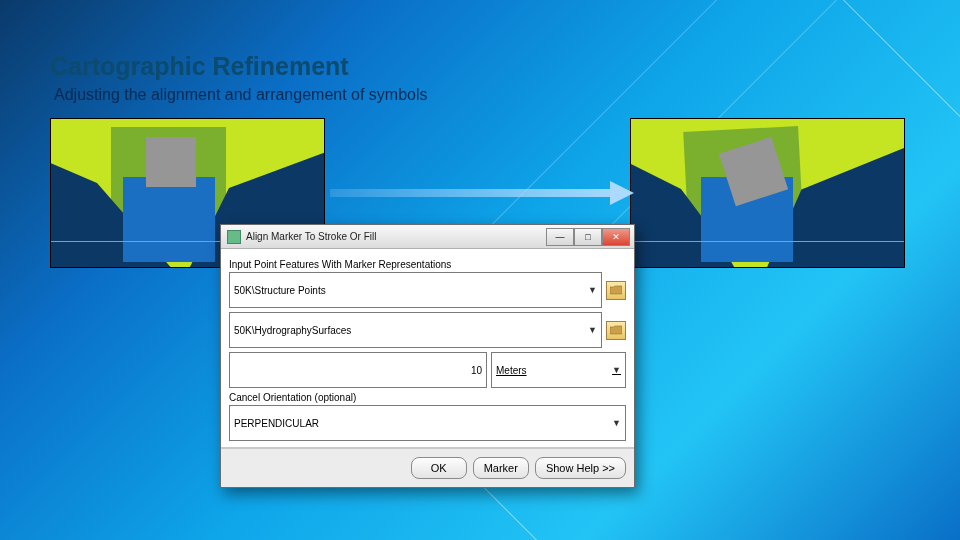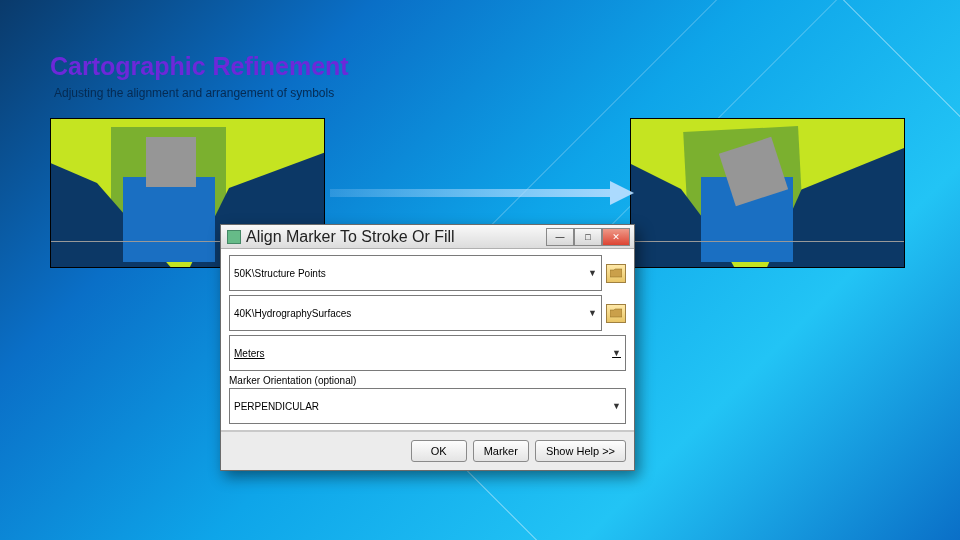--- a/index.html
+++ b/index.html
@@ -10,25 +10,25 @@
     position: relative; overflow: hidden;
   }
   .diag {
     position: absolute; right: -120px; bottom: -120px; width: 600px; height: 600px;
     border: 1px solid rgba(255,255,255,0.25); transform: rotate(45deg);
     pointer-events: none;
   }
   .diag.d2 { right: -180px; bottom: -180px; }
   .title {
     position: absolute; left: 50px; top: 52px;
-    font-size: 25px; font-weight: bold; color: #6d28d9;
+    font-size: 25px; font-weight: bold; color: #0c4a6e;
   }
   .subtitle {
     position: absolute; left: 54px; top: 86px;
-    font-size: 12px; color: #052a52;
+    font-size: 16px; color: #052a52;
   }
   .map {
     position: absolute; width: 275px; height: 150px;
     background: #c5e421; border: 1px solid #000; overflow: hidden;
   }
   .map.left { left: 50px; top: 118px; }
   .map.right { left: 630px; top: 118px; }
   .sea { position: absolute; background: #0c3866; }
   .map.left .sea1 { left:-10px; top:40px; width:140px; height:120px; clip-path: polygon(0 0, 40% 20%, 70% 60%, 100% 100%, 0 100%); }
   .map.left .sea2 { right:-10px; top:30px; width:150px; height:130px; clip-path: polygon(30% 30%, 100% 0, 100% 100%, 0 100%); }
@@ -63,21 +63,21 @@
     background: #ececec; border: 1px solid #6b6b6b;
     box-shadow: 4px 6px 14px rgba(0,0,0,0.45);
     font-size: 11px;
   }
   .titlebar {
     height: 24px; background: linear-gradient(#f9f9f9,#dcdcdc);
     border-bottom: 1px solid #b0b0b0;
     display: flex; align-items: center; padding: 0 4px 0 6px;
   }
   .tb-icon { width:14px; height:14px; margin-right:5px; background:#6b8; border:1px solid #486; }
-  .tb-title { flex:1; font-size:16px; color:#222; }
+  .tb-title { flex:1; font-size:10px; color:#222; }
   .winbtns { display:flex; gap:0; }
   .winbtn { width:28px; height:18px; border:1px solid #888; background: linear-gradient(#f6f6f6,#d8d8d8); display:flex; align-items:center; justify-content:center; font-size:9px; }
   .winbtn.close { background: linear-gradient(#e98,#d43); color:#fff; }
   .body { padding: 6px 8px 0 8px; background:#fff; }
   .lbl { font-size:10px; color:#000; margin-top:4px; margin-bottom:2px; }
   .row { display:flex; align-items:center; gap:4px; margin-bottom:4px; }
   .combo, .txt {
     flex:1; height:36px; border:1px solid #7a7a7a; background:#fff;
     padding: 0 4px; font-size:10px; display:flex; align-items:center; justify-content:space-between;
   }
@@ -91,21 +91,21 @@
   .unit { width:92px;text-decoration:underline; }
   .hr { border:none; border-top:1px solid #c9c9c9; margin:6px -8px 0 -8px; }
   .footer {
     display:flex; justify-content:flex-end; gap:6px;
     padding:8px; background:#ececec; border-top:1px solid #c9c9c9;
   }
   .btn {
     min-width:56px; height:22px; padding:0 10px;
     border:1px solid #8a8a8a; background: linear-gradient(#fdfdfd,#e4e4e4);
     font-size:11px; display:flex; align-items:center; justify-content:center;
-    border-radius:3px;
+    border-radius:8px;
   }
 </style>
 </head>
 <body>
 
 <div class="diag"></div>
 <div class="diag d2"></div>
 
 <div class="title">Cartographic Refinement</div>
 <div class="subtitle">Adjusting the alignment and arrangement of symbols</div>
@@ -137,52 +137,56 @@
   <div class="titlebar">
     <div class="tb-icon"></div>
     <div class="tb-title">Align Marker To Stroke Or Fill</div>
     <div class="winbtns">
       <div class="winbtn">—</div>
       <div class="winbtn">□</div>
       <div class="winbtn close">✕</div>
     </div>
   </div>
   <div class="body">
+    <div class="lbl">Input Point Features With Marker Representations</div>
     <div class="row">
       <div class="combo">
         <span>50K\Structure Points</span>
         <span class="arrowd">▼</span>
       </div>
       <div class="folder">
         <svg viewBox="0 0 12 10">
             <path d="M0 2h4l1-1h7v8H0z" fill="#caa04a" stroke="#8a6a20" stroke-width="0.5"></path>
           </svg>
       </div>
     </div>
 
     <div class="row">
       <div class="combo">
-        <span>40K\HydrographySurfaces</span>
+        <span>50K\HydrographySurfaces</span>
         <span class="arrowd">▼</span>
       </div>
       <div class="folder">
         <svg viewBox="0 0 12 10">
             <path d="M0 2h4l1-1h7v8H0z" fill="#caa04a" stroke="#8a6a20" stroke-width="0.5"></path>
           </svg>
       </div>
     </div>
 
     <div class="row">
+      <div class="txt num">
+        <span>10</span>
+      </div>
       <div class="combo unit">
         <span>Meters</span>
         <span class="arrowd">▼</span>
       </div>
     </div>
 
-    <div class="lbl">Marker Orientation (optional)</div>
+    <div class="lbl">Cancel Orientation (optional)</div>
     <div class="row">
       <div class="combo">
         <span>PERPENDICULAR</span>
         <span class="arrowd">▼</span>
       </div>
     </div>
 
     <hr class="hr">
   </div>
   <div class="footer">

